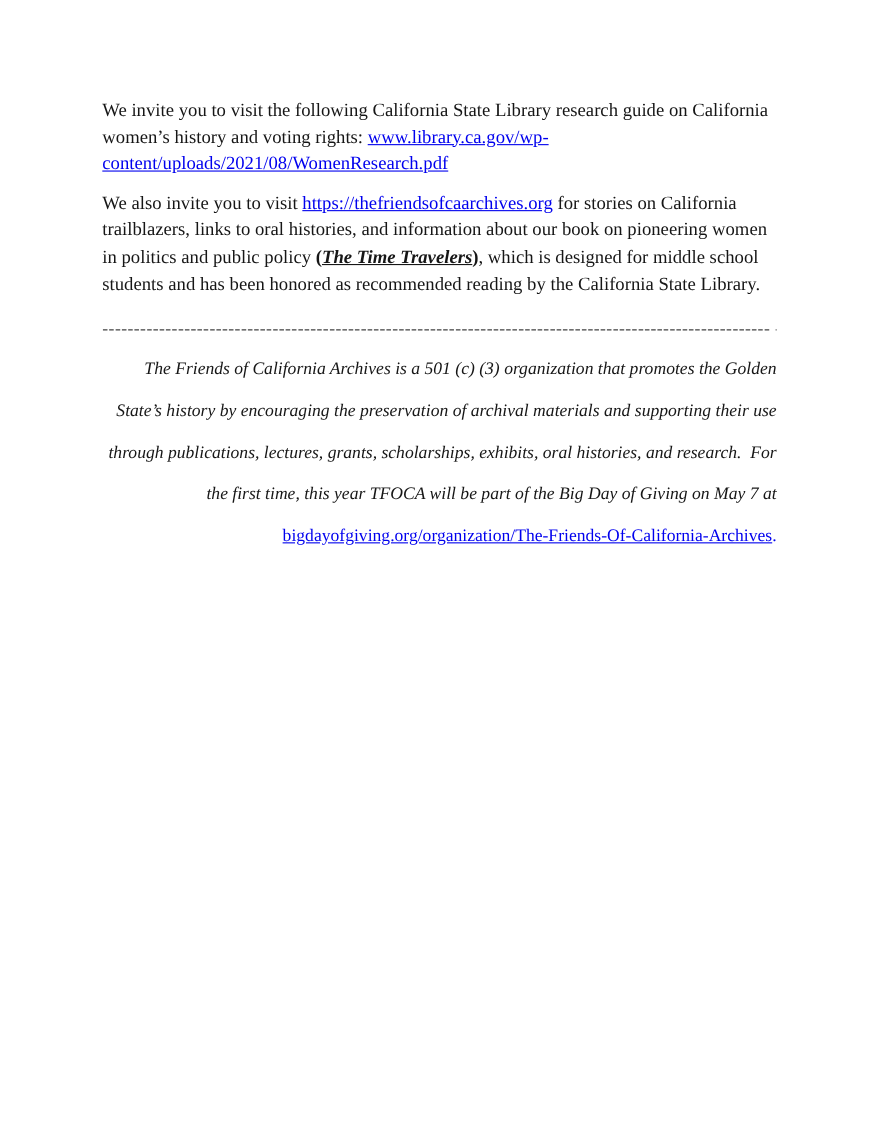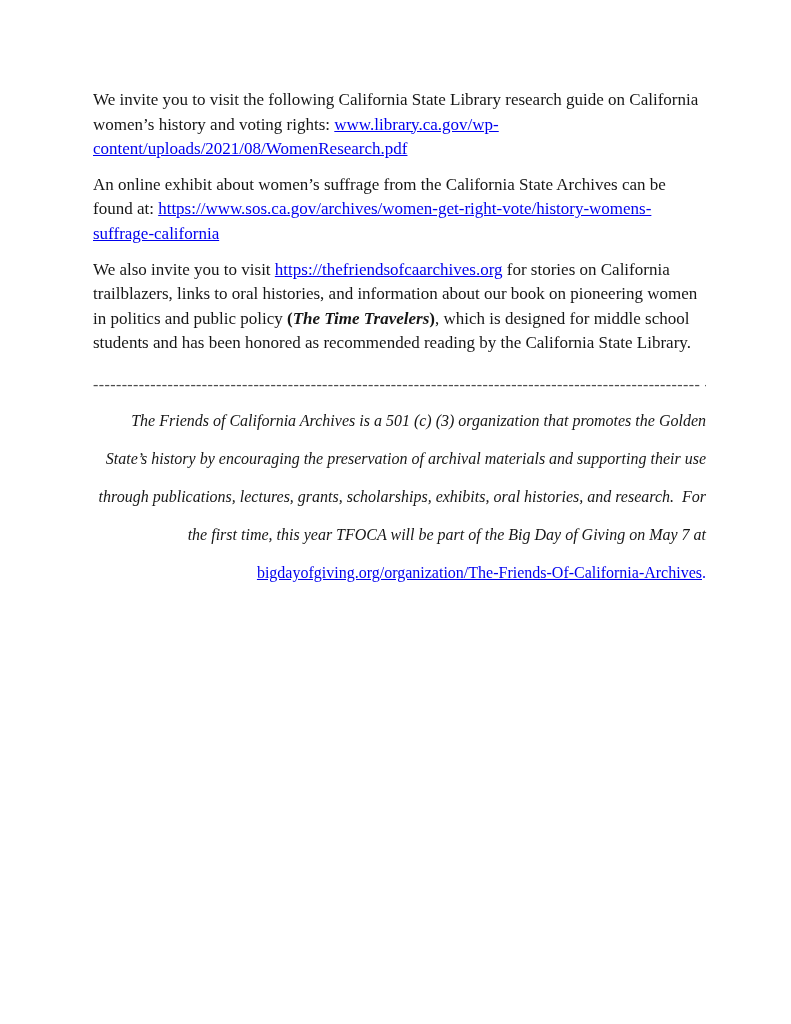--- a/index.html
+++ b/index.html
@@ -25,21 +25,21 @@
     text-align: left;
   }
   p.body-para:last-of-type { margin-bottom: 0; }
   a.doclink {
     color: #0000EE;
     text-decoration: underline;
     cursor: pointer;
     word-break: break-word;
   }
   .bold { font-weight: bold; }
-  .bold-italic { font-weight: bold; font-style: italic; }
+  .bold-italic { font-weight: bold; font-style: italic; text-decoration: underline; }
   .divider {
     margin-top: 17px;
     font-size: 16px;
     line-height: 24px;
     color: #4d4d4d;
     letter-spacing: 0.4px;
     white-space: nowrap;
     overflow: hidden;
     width: 613px;
   }
@@ -54,21 +54,20 @@
   .blue-text { color: #0000EE; }
 </style>
 </head>
 <body>
 
 <div class="page">
   <div class="content">
 
     <p class="body-para"><span>We invite you to visit the following California State Library research guide on California women’s history and voting rights: </span><a class="doclink">www.library.ca.gov/wp-content/uploads/2021/08/WomenResearch.pdf</a></p>
 
-    <p class="body-para"><span>An online exhibit about women’s suffrage from the California State Archives can be found at: </span><a class="doclink">https://www.sos.ca.gov/archives/women-get-right-vote/history-womens-suffrage-california</a></p>
 
     <p class="body-para"><span>We also invite you to visit </span><a class="doclink">https://thefriendsofcaarchives.org</a><span> for stories on California trailblazers, links to oral histories, and information about our book on pioneering women in politics and public policy </span><span class="bold">(</span><span class="bold-italic">The Time Travelers</span><span class="bold">)</span><span>, which is designed for middle school students and has been honored as recommended reading by the California State Library.</span></p>
 
     <div class="divider">---------------------------------------------------------------------------------------------------------- -</div>
 
     <p class="italic-para"><span>The Friends of California Archives is a 501 (c) (3) organization that promotes the Golden State’s history by encouraging the preservation of archival materials and supporting their use through publications, lectures, grants, scholarships, exhibits, oral histories, and research.&nbsp; For the first time, this year TFOCA will be part of the Big Day of Giving on May 7 at </span><a class="doclink upright">bigdayofgiving.org/organization/The-Friends-Of-California-Archives</a><span class="upright blue-text">.</span></p>
 
   </div>
 </div>
 

